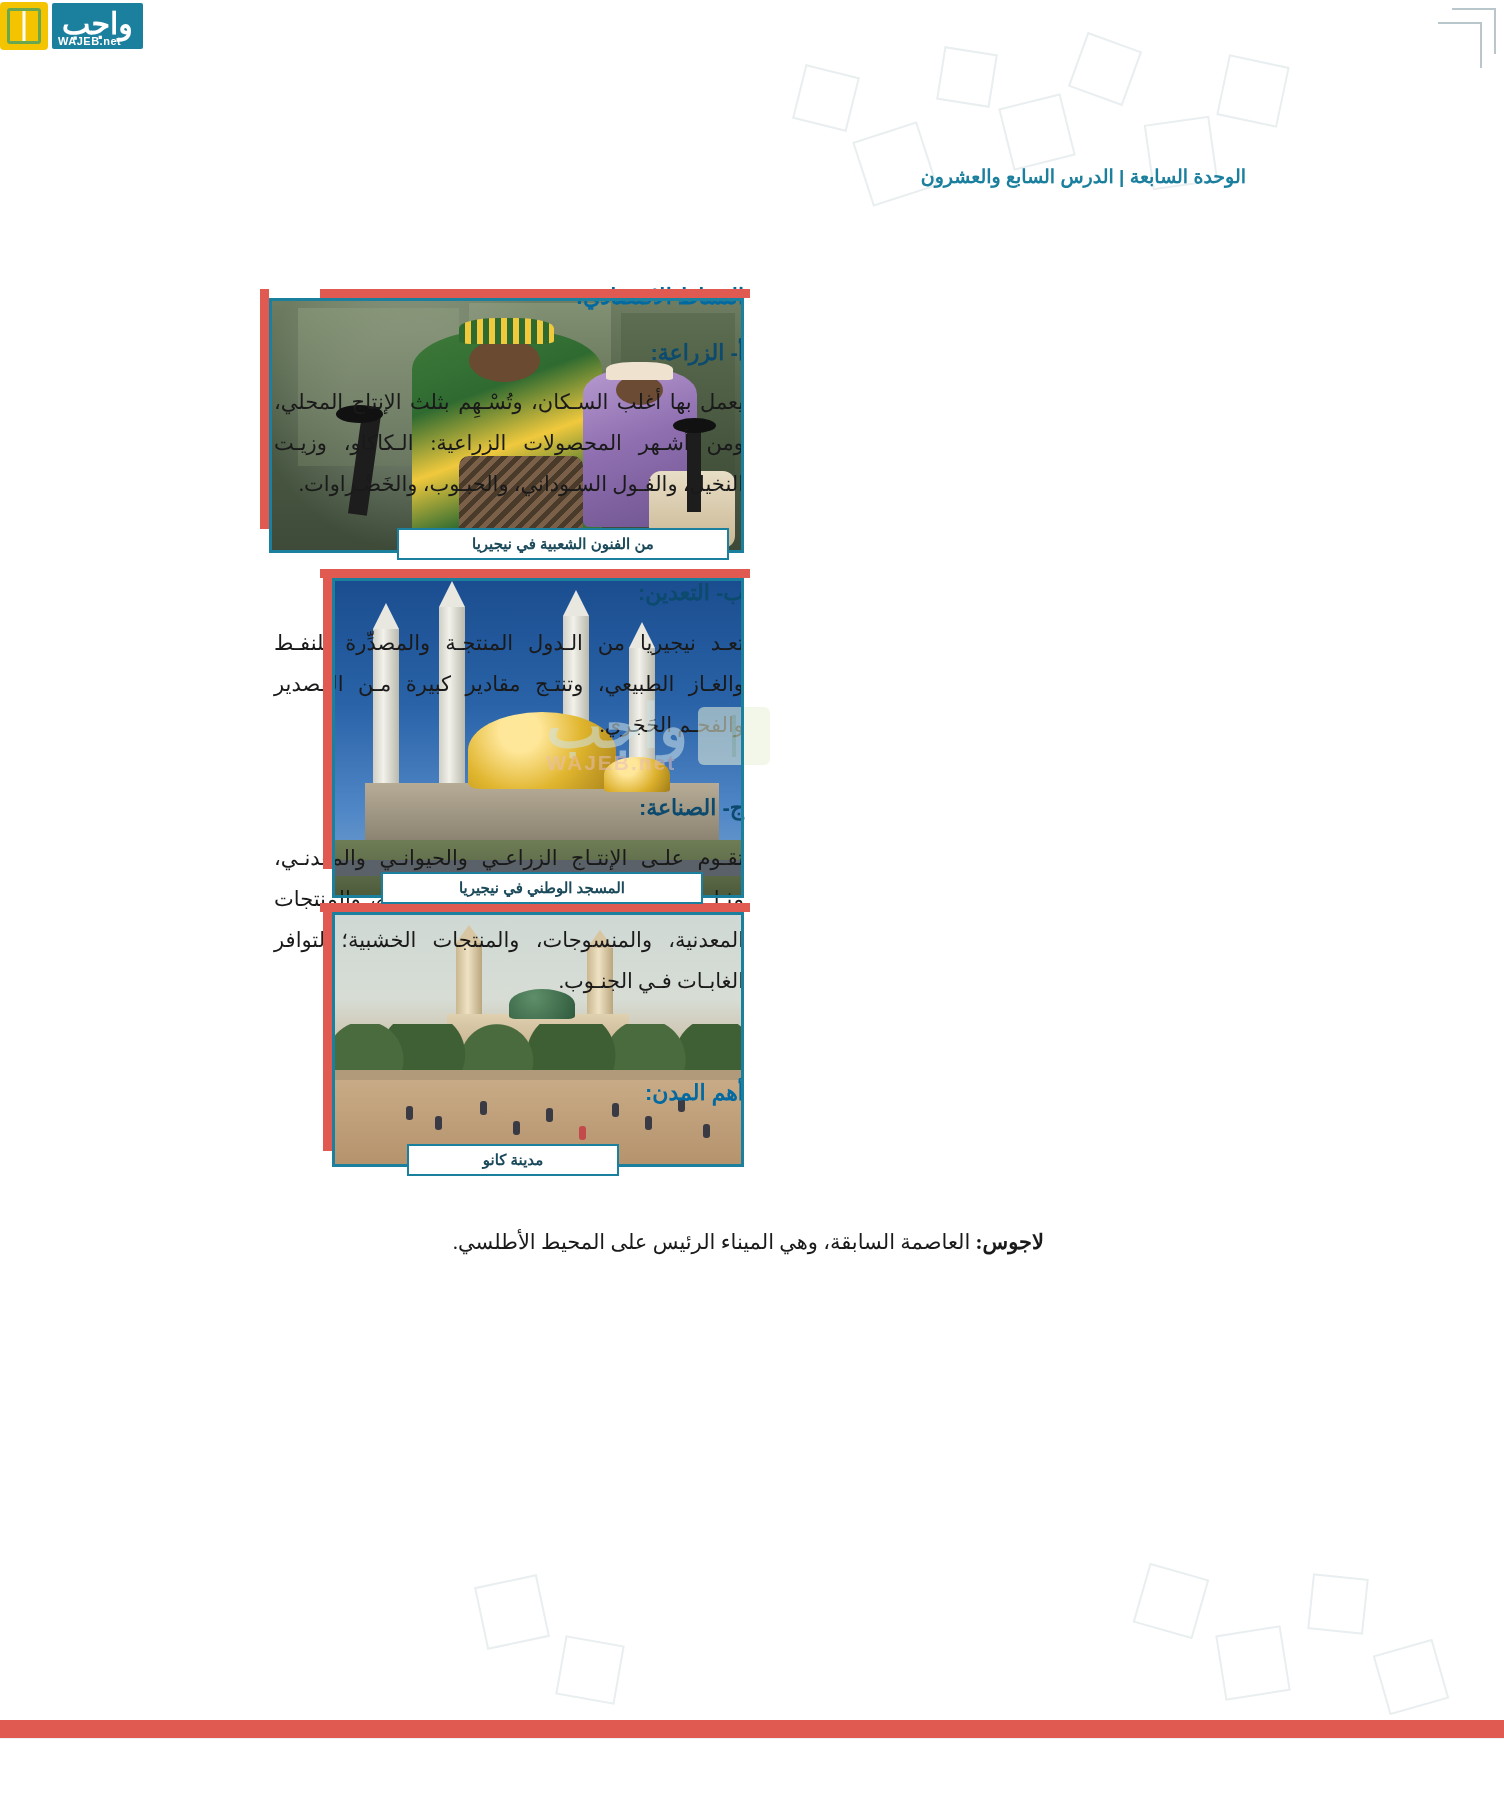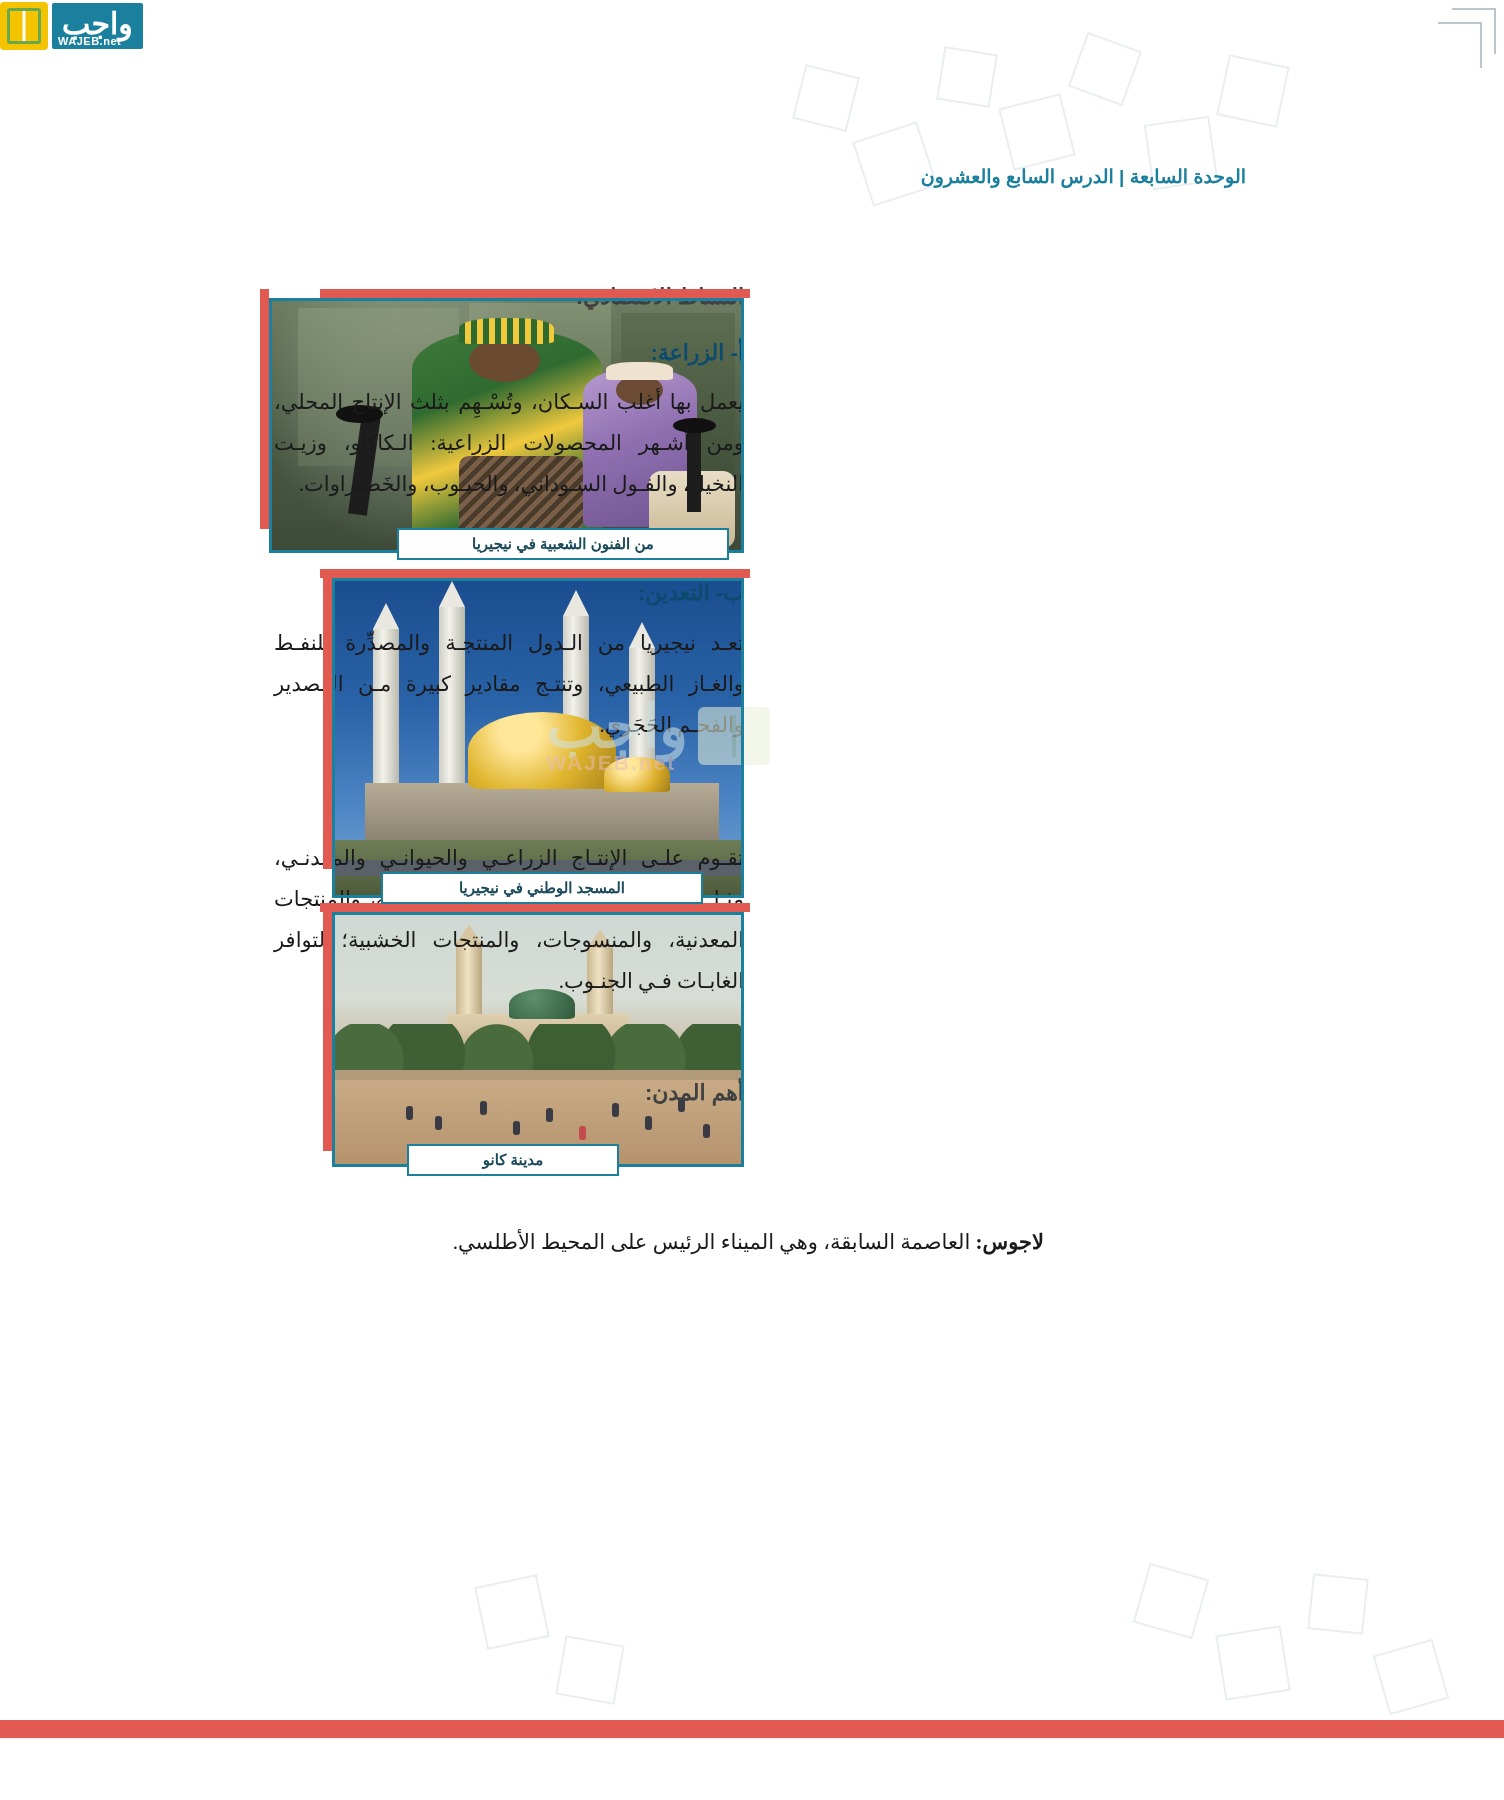--- a/index.html
+++ b/index.html
@@ -246,21 +246,21 @@
   #fig3 .redbar.top { top:-9px; right:-6px; width:430px; height:9px; }
   #fig3 .redbar.side { top:-9px; left:-9px; width:9px; height:248px; }
   #cap3 { top: 1144px; right: 885px; width: 180px; }
   .txt {
     position: absolute;
     direction: rtl;
     text-align: justify;
     color: #111;
   }
   .h-red {
-    color: #404040;
+    color: #0369a1;
     font-weight: bold;
     font-size: 22px;
   }
   .h-blk {
     color: #0c4a6e;
     font-weight: bold;
     font-size: 22px;
   }
   .body-p {
     font-size: 21px;
@@ -498,20 +498,21 @@
   </div>
 
   <div class="txt h-red" style="top:284px; right:760px; width:460px;">النشاط الاقتصادي:</div>
 
   <div class="txt h-blk" style="top:340px; right:760px; width:460px;">أ- الزراعة:</div>
   <div class="txt body-p" style="top:382px; right:760px; width:470px;">يعمل بها أغلب السـكان، وتُسْـهِم بثلث الإنتاج المحلي، ومن أشـهر المحصولات الزراعية: الـكاكاو، وزيـت النخيل، والفـول السـوداني، والحبـوب، والخَضْـراوات.</div>
 
   <div class="txt h-blk" style="top:580px; right:760px; width:460px;">ب- التعدين:</div>
   <div class="txt body-p" style="top:623px; right:760px; width:470px;">تعـد نيجيريا من الـدول المنتجـة والمصدِّرة للنفـط والغـاز الطبيعي، وتنتـج مقادير كبيرة مـن القصدير والفحـم الحَجَري.</div>
 
+  <div class="txt h-blk" style="top:795px; right:760px; width:460px;">ج- الصناعة:</div>
   <div class="txt body-p" style="top:838px; right:760px; width:470px;">تقـوم علـى الإنتـاج الزراعـي والحيوانـي والمعدنـي، مثـل: صناعـة السكـر، والمنتجـات النفطيـة، والمنتجات المعدنية، والمنسوجات، والمنتجات الخشبية؛ لتوافر الغابـات فـي الجنـوب.</div>
 
   <div class="txt h-red" style="top:1080px; right:760px; width:460px;">أهم المدن:</div>
 
 
   <div class="txt body-p" style="top:1222px; right:460px; width:770px; text-align:right;">
     <b>لاجوس:</b>
     <span>العاصمة السابقة، وهي الميناء الرئيس على المحيط الأطلسي.</span>
   </div>
 

